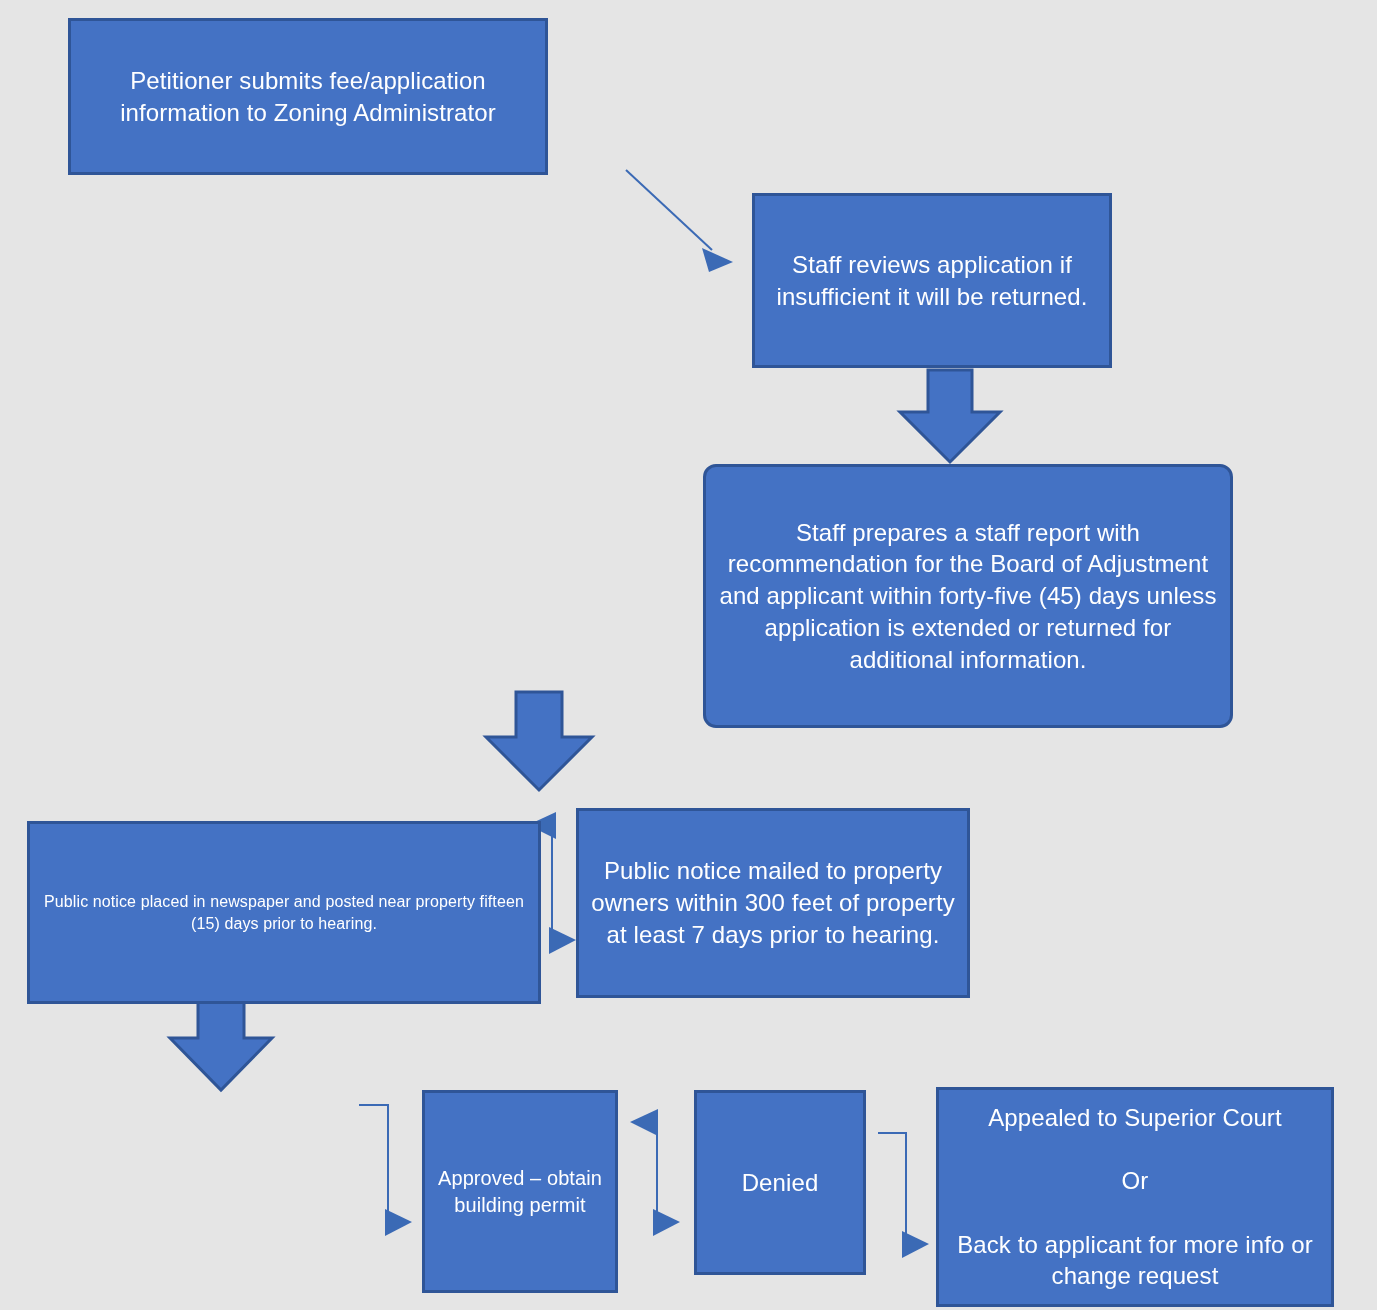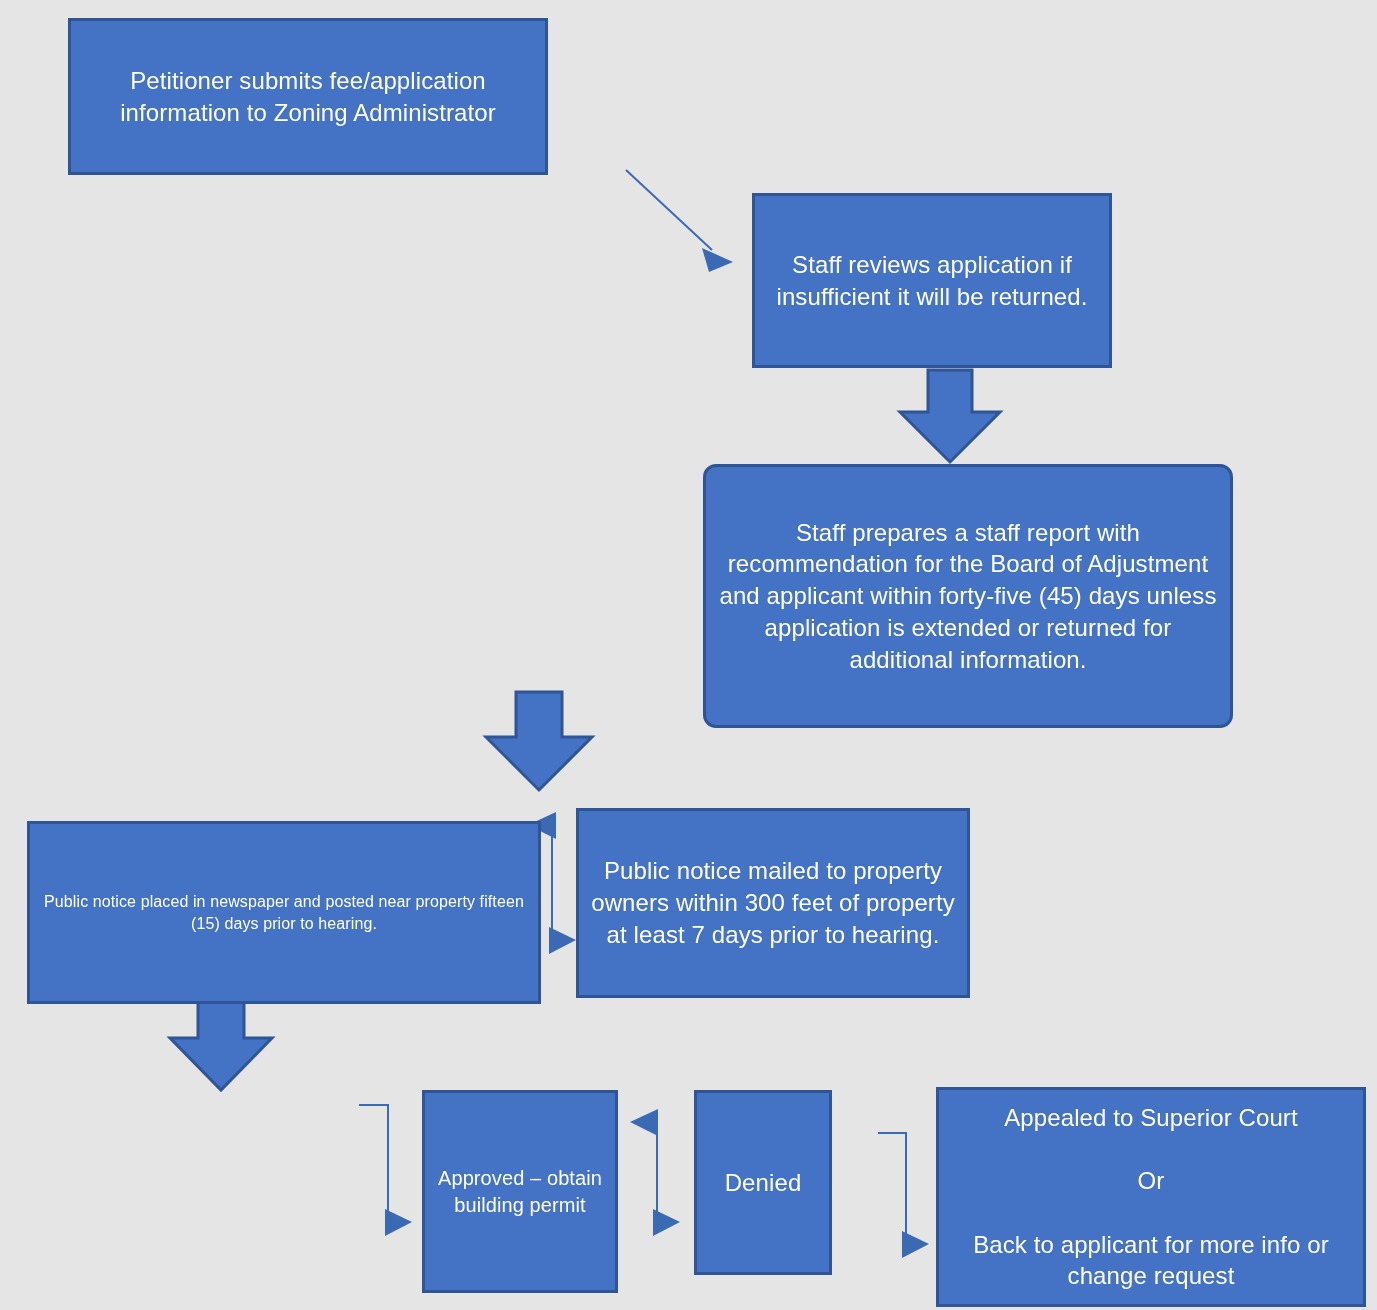--- a/index.html
+++ b/index.html
@@ -132,25 +132,25 @@
 
   <div class="node" style="left:576px; top:800px; width:394px; height:190px; font-size:24px;margin-top:8px;">
     <span class="txt">Public notice mailed to property owners within 300 feet of property at least 7 days prior to hearing.</span>
   </div>
 
 
   <div class="node" style="left:422px; top:1090px; width:196px; height:203px; font-size:20px;text-align:center;">
     <span class="txt">Approved – obtain building permit</span>
   </div>
 
-  <div class="node" style="left:694px; top:1090px; width:138px; height:185px; font-size:24px;">
+  <div class="node" style="left:694px; top:1090px; width:172px; height:185px; font-size:24px;">
     <span class="txt">Denied</span>
   </div>
 
-  <div class="node" style="left:936px; top:1087px; width:430px; height:220px; font-size:24px;">
+  <div class="node" style="left:936px; top:1087px; width:398px; height:220px; font-size:24px;">
     <span class="txt">Appealed to Superior Court
 
 Or
 
 Back to applicant for more info or change request</span>
   </div>
 
 </div>
 
 </body></html>

